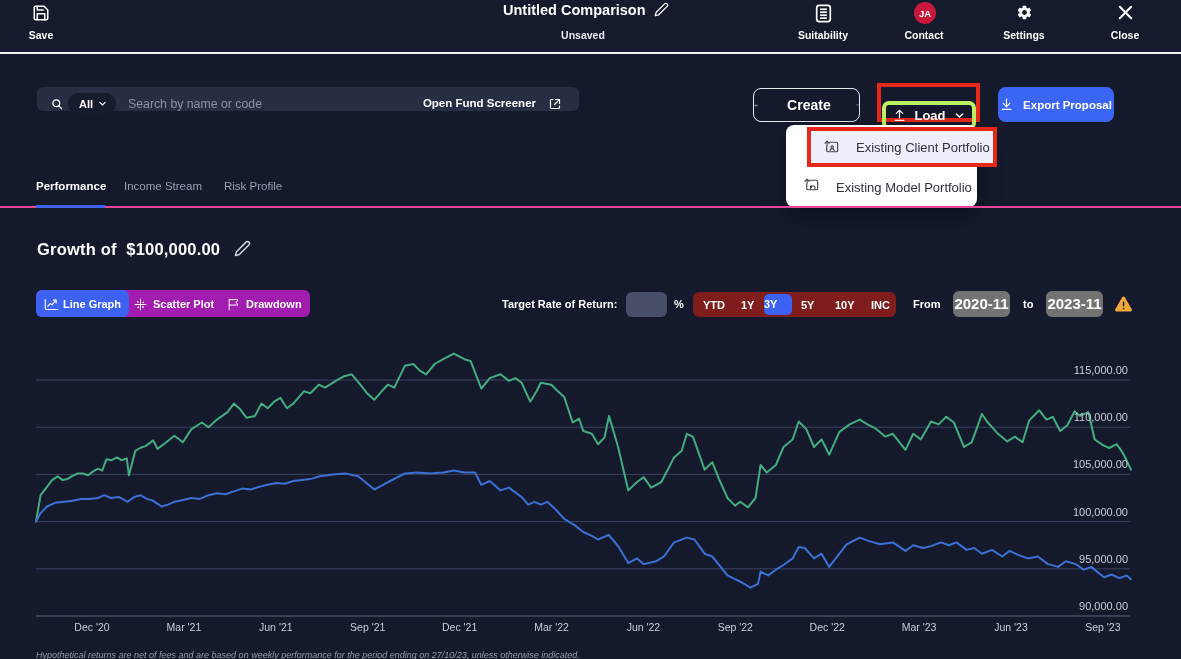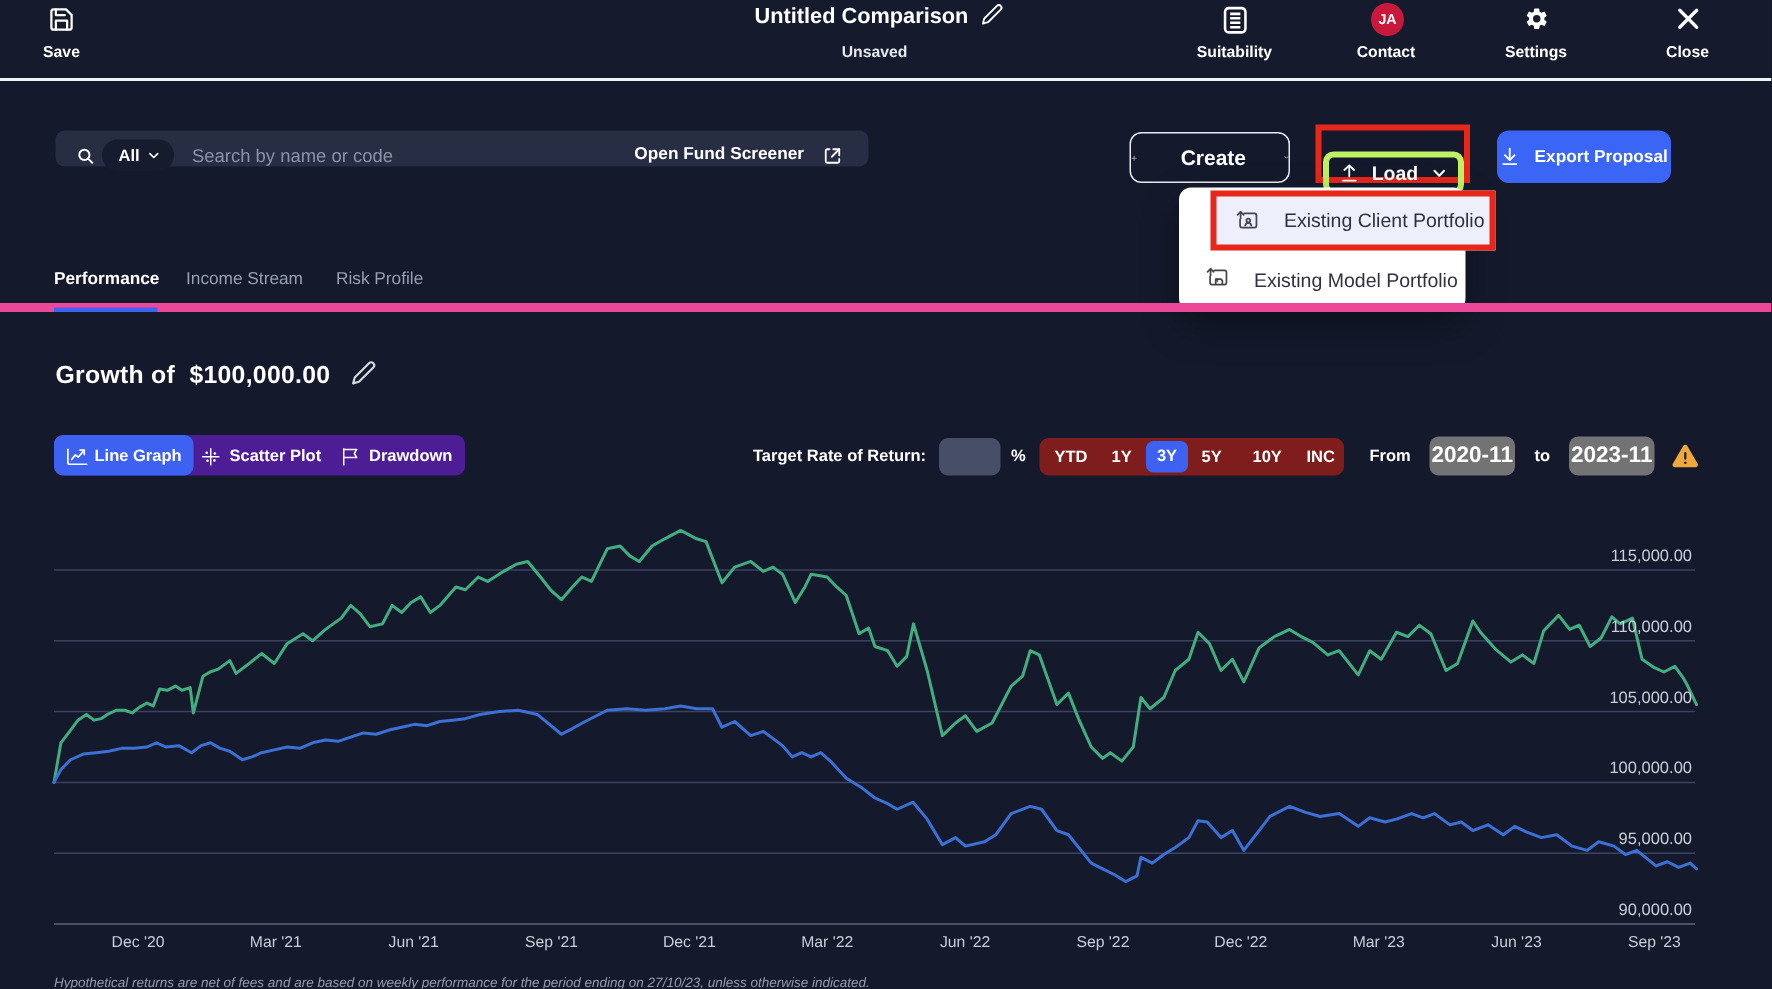--- a/index.html
+++ b/index.html
@@ -29,39 +29,39 @@
 #exportbtn span { font-size:11.5px; font-weight:bold; color:#fff; }
 
 #dropdown { position:absolute; left:786px; top:125px; width:191px; height:82px; background:#fff; border-radius:8px; box-shadow:0 10px 24px rgba(0,0,0,0.35); }
 #dditem1 { position:absolute; left:807px; top:127px; width:190px; height:40px; background:#edeffa; border:4px solid #e8271b; }
 #dditem1 span, #dditem2 span { font-size:13px; color:#303041; }
 #dditem1 .dditext { left:45px; }
 #dditem2 .dditext { left:49px; }
 #dditem2 { position:absolute; left:787px; top:167px; width:190px; height:39px; }
 .dditext { position:absolute; left:49px; top:50%; transform:translateY(-50%); white-space:nowrap; }
 
-#tabs { position:absolute; left:0; top:172px; width:1181px; height:36px; border-bottom:6px solid #ec4899; }
+#tabs { position:absolute; left:0; top:172px; width:1181px; height:36px; border-bottom:2px solid #ec4899; }
 .tab { position:absolute; top:8px; font-size:11.5px; white-space:nowrap; }
 #tab1 { left:36px; color:#fff; font-weight:bold; }
 #tab2 { left:124px; color:#989fb2; }
 #tab3 { left:224px; color:#989fb2; }
 #tabline { position:absolute; left:36px; top:33px; width:69px; height:3px; background:#3e63f0; }
 
 #heading { position:absolute; left:37px; top:240px; font-size:16.5px; font-weight:bold; color:#fff; letter-spacing:0.2px; }
 
 #ctl { position:absolute; left:0; top:290px; width:1181px; height:28px; }
-#graphgrp { position:absolute; left:36px; top:0px; width:274px; height:27px; background:#4c1d95; border-radius:6px; }
+#graphgrp { position:absolute; left:36px; top:0px; width:274px; height:27px; background:#a21caf; border-radius:6px; }
 #linegraph { position:absolute; left:0; top:0; width:93px; height:27px; background:#3d62f2; border-radius:6px; display:flex; align-items:center; justify-content:center; gap:7px; }
 .ctltxt { font-size:11px; font-weight:bold; color:#fff; white-space:nowrap; }
 #trr { position:absolute; left:502px; top:8px; font-size:11px; font-weight:bold; color:#fff; }
 #trrinput { position:absolute; left:626px; top:2px; width:41px; height:25px; background:#474e67; border-radius:6px; }
 #pct { position:absolute; left:674px; top:8px; font-size:11px; font-weight:bold; color:#fff; }
 #periodgrp { position:absolute; left:693px; top:2px; width:203px; height:25px; background:#7f1d1d; border-radius:6px; }
 .per { position:absolute; top:7px; font-size:11px; font-weight:bold; color:#fff; }
-#p3y { position:absolute; left:71px; top:2px; width:28px; height:21px; background:#3d62f2; border-radius:5px; text-align:center; line-height:21px; font-size:11px; font-weight:bold; }
+#p3y { position:absolute; left:71px; top:2px; width:28px; height:21px; background:#3d62f2; border-radius:5px; text-align:left; line-height:21px; font-size:11px; font-weight:bold; }
 #fromlbl { position:absolute; left:913px; top:8px; font-size:11px; font-weight:bold; color:#fff; }
 .datebtn { position:absolute; top:1px; width:57px; height:26px; background:#737373; border-radius:6px; text-align:center; line-height:26px; font-size:15px; font-weight:bold; color:#fff; }
 #tolbl { position:absolute; left:1023px; top:8px; font-size:11px; font-weight:bold; color:#fff; }
 
 #chart { position:absolute; left:0; top:330px; }
 #footnote { position:absolute; left:36px; top:650px; font-size:9px; font-style:italic; color:#979caf; white-space:nowrap; }
 </style>
 </head>
 <body>
 

